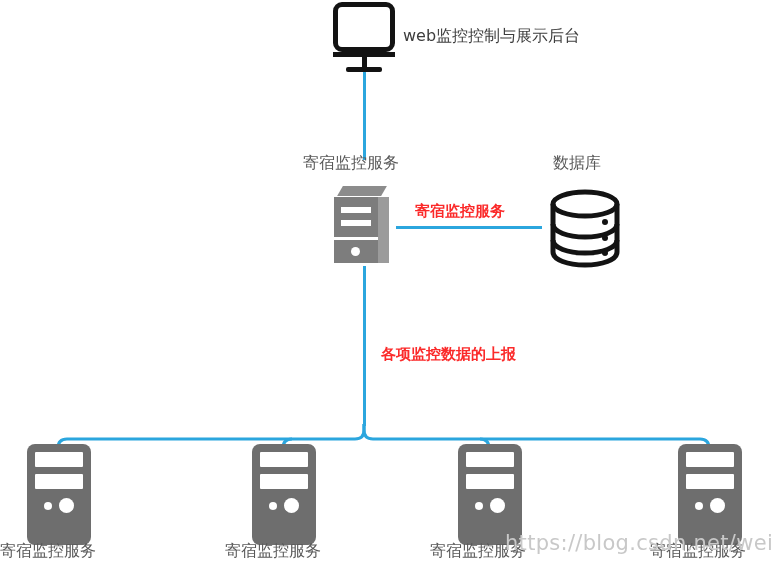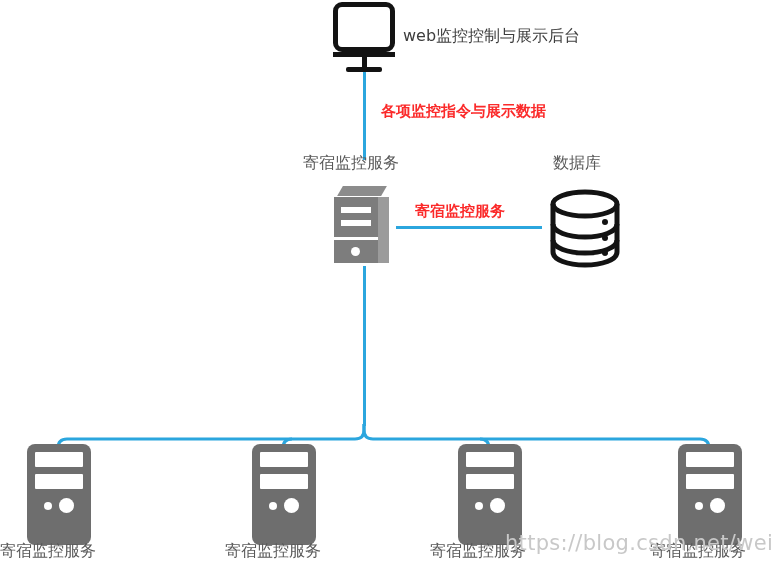--- a/index.html
+++ b/index.html
@@ -167,21 +167,20 @@
   </svg>
 
   <div class="abs" style="left:333px; top:2px;">
     <div class="monitor-screen"></div>
     <div class="monitor-line"></div>
     <div class="monitor-neck" style="margin:0 auto;"></div>
     <div class="monitor-foot" style="margin:0 auto;"></div>
   </div>
   <div class="abs node-label dark" style="left:403px; top:28px;">web监控控制与展示后台</div>
 
-  <div class="abs flow-label" style="left:381px; top:104px;">各项监控指令与展示数据</div>
 
   <div class="abs node-label" style="left:303px; top:155px;">寄宿监控服务</div>
 
   <div class="abs" style="left:334px; top:186px;">
 
     <div style="position:relative; height:11px;">
       <div class="tower-top abs" style="left:6px; top:0;"></div>
     </div>
     <div style="display:flex;">
 
@@ -207,20 +206,21 @@
         <ellipse cx="36" cy="16" rx="32" ry="12"></ellipse>
         <path d="M 4 36 C 4 44 19 49 36 49 C 53 49 68 44 68 36"></path>
         <path d="M 4 52 C 4 60 19 65 36 65 C 53 65 68 60 68 52"></path>
       </g>
       <circle cx="56" cy="34" r="3" fill="#131313"></circle>
       <circle cx="56" cy="50" r="3" fill="#131313"></circle>
       <circle cx="56" cy="65" r="3" fill="#131313"></circle>
     </svg>
   </div>
 
+  <div class="abs flow-label" style="left:381px; top:347px;">各项监控数据的上报</div>
 
   <div class="abs" style="left:27px; top:444px;">
     <div class="rack" style="position:relative;">
       <div class="rack-bar abs" style="left:8px; top:8px;"></div>
       <div class="rack-bar abs" style="left:8px; top:30px;"></div>
       <div class="rack-dot-sm abs" style="left:17px; top:58px;"></div>
       <div class="rack-dot-lg abs" style="left:32px; top:54px;"></div>
     </div>
   </div>
   <div class="abs node-label" style="left:0px; top:543px;">寄宿监控服务</div>

